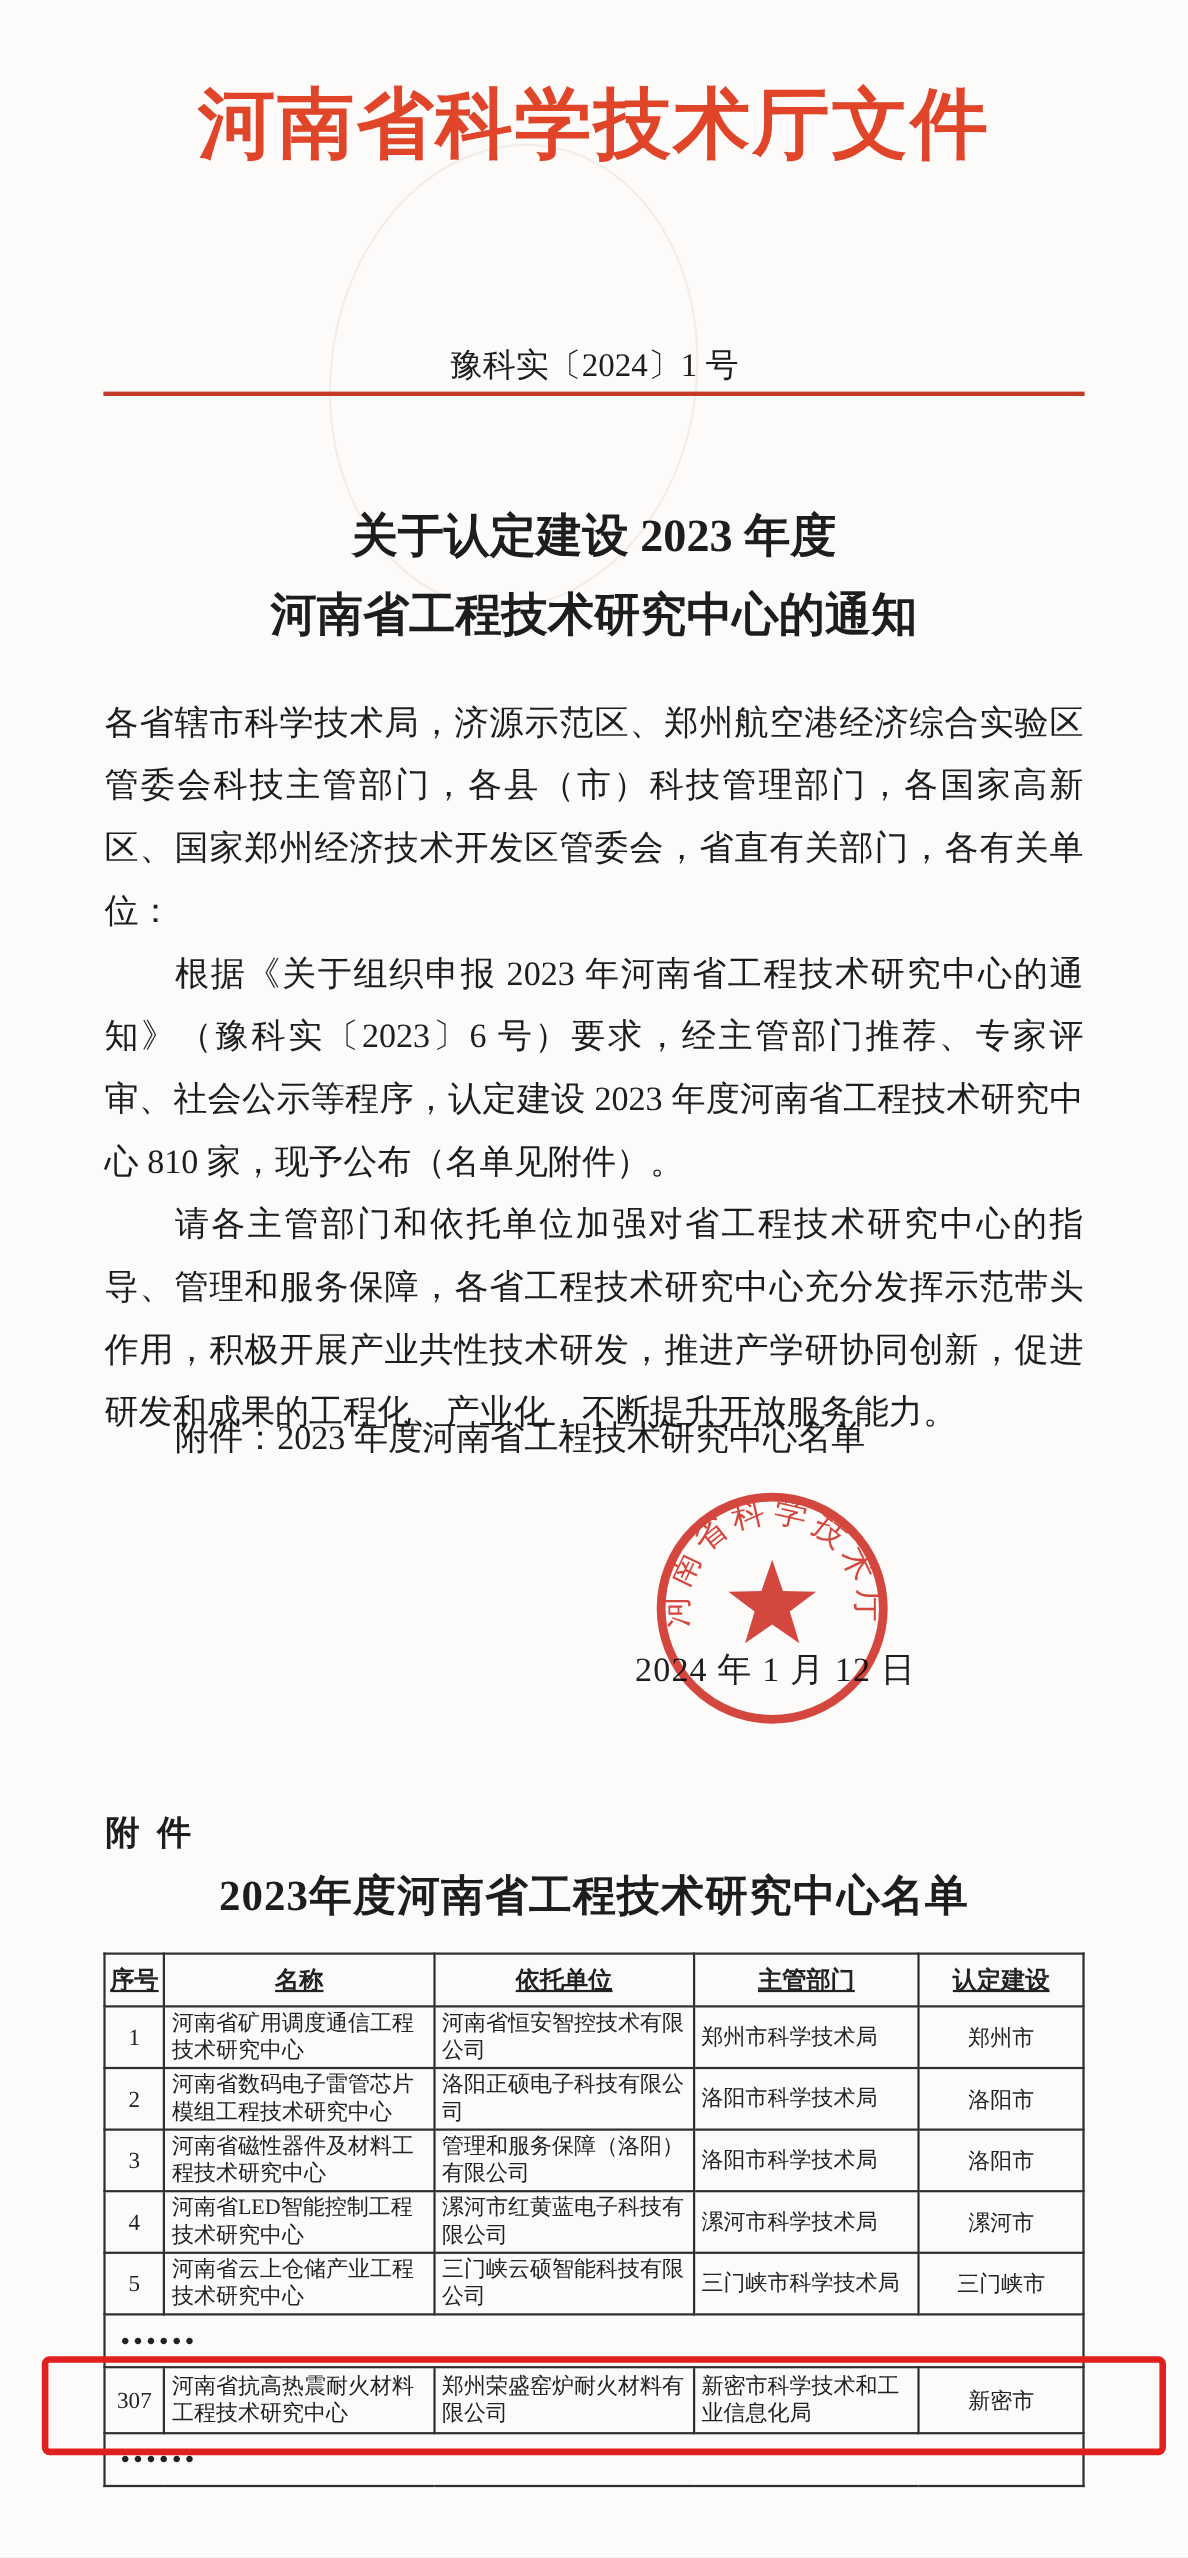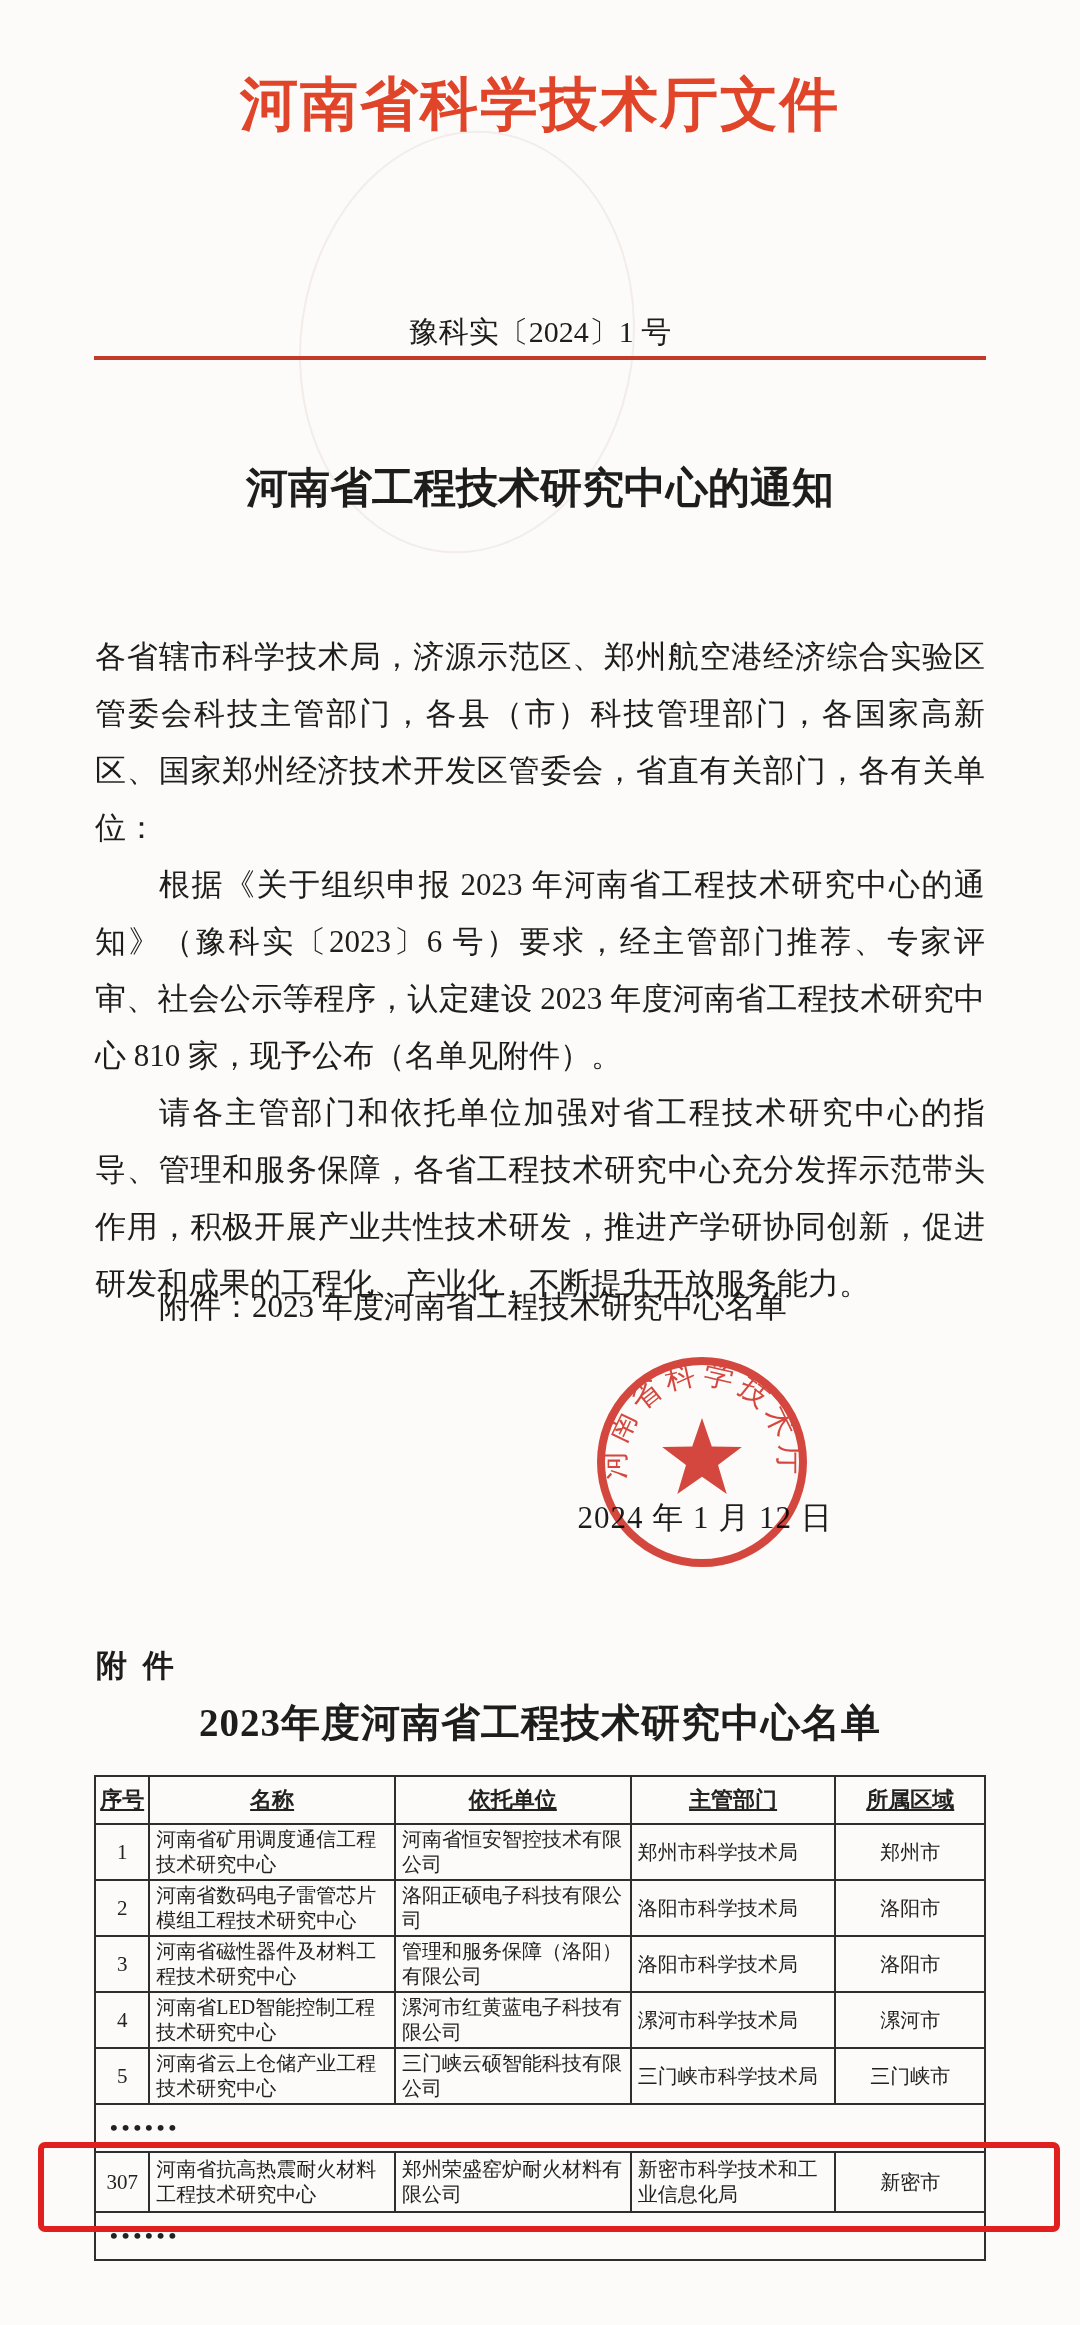--- a/index.html
+++ b/index.html
@@ -9,21 +9,21 @@
     font-family:"Liberation Serif","DejaVu Serif",serif; color:#1d1d1d;
   }
   
   .watermark{
     position:absolute; left:300px; top:130px; width:330px; height:420px;
     border:2px solid rgba(190,150,140,0.14); border-radius:50%;
     transform:rotate(8deg); pointer-events:none;
   }
   .header-title{
     position:absolute; top:66px; left:0; width:100%;
-    text-align:center; font-size:58px; font-weight:bold;
+    text-align:center; font-size:70px; font-weight:bold;
     letter-spacing:2px; white-space:nowrap;
   }
   .doc-number{
     position:absolute; top:312px; left:0; width:100%;
     text-align:center; font-size:30px;
   }
   .red-rule{
     position:absolute; top:356px; left:94px; width:892px; height:4px;
   }
   .doc-title{
@@ -92,20 +92,21 @@
 
   <div class="watermark"></div>
 
   <div class="header-title" style="color:#e0452a">河南省科学技术厅文件</div>
 
   <div class="doc-number">豫科实〔2024〕1 号</div>
 
   <div class="red-rule" style="background:#c23b28"></div>
 
   <div class="doc-title">
+    <div>关于认定建设 2023 年度</div>
     <div>河南省工程技术研究中心的通知</div>
   </div>
 
   <div class="body-text">
     <p>各省辖市科学技术局，济源示范区、郑州航空港经济综合实验区管委会科技主管部门，各县（市）科技管理部门，各国家高新区、国家郑州经济技术开发区管委会，省直有关部门，各有关单位：</p>
     <p class="indent">根据《关于组织申报 2023 年河南省工程技术研究中心的通知》（豫科实〔2023〕6 号）要求，经主管部门推荐、专家评审、社会公示等程序，认定建设 2023 年度河南省工程技术研究中心 810 家，现予公布（名单见附件）。</p>
     <p class="indent">请各主管部门和依托单位加强对省工程技术研究中心的指导、管理和服务保障，各省工程技术研究中心充分发挥示范带头作用，积极开展产业共性技术研发，推进产学研协同创新，促进研发和成果的工程化、产业化，不断提升开放服务能力。</p>
   </div>
 
   <div class="attachment-note">附件：2023 年度河南省工程技术研究中心名单</div>
@@ -133,21 +134,21 @@
           <col style="width:26.5%">
           <col style="width:23%">
           <col style="width:16.8%">
       </colgroup>
       <thead>
         <tr>
           <th>序号</th>
           <th>名称</th>
           <th>依托单位</th>
           <th>主管部门</th>
-          <th>所属区域</th>
+          <th>认定建设</th>
         </tr>
       </thead>
       <tbody>
         <tr>
           <td class="c-no">1</td>
           <td class="c-name">河南省矿用调度通信工程技术研究中心</td>
           <td class="c-org">河南省恒安智控技术有限公司</td>
           <td class="c-dept">郑州市科学技术局</td>
           <td class="c-region">郑州市</td>
         </tr>

